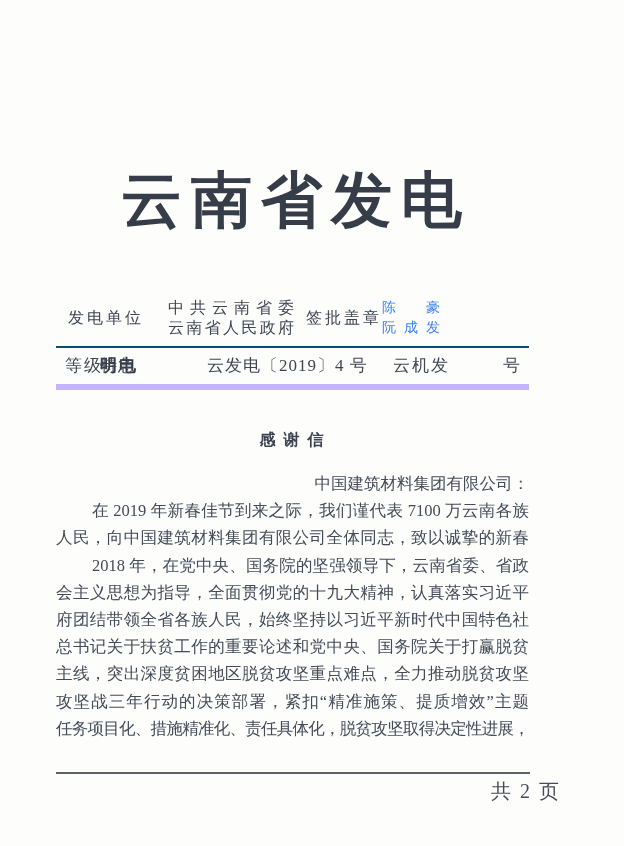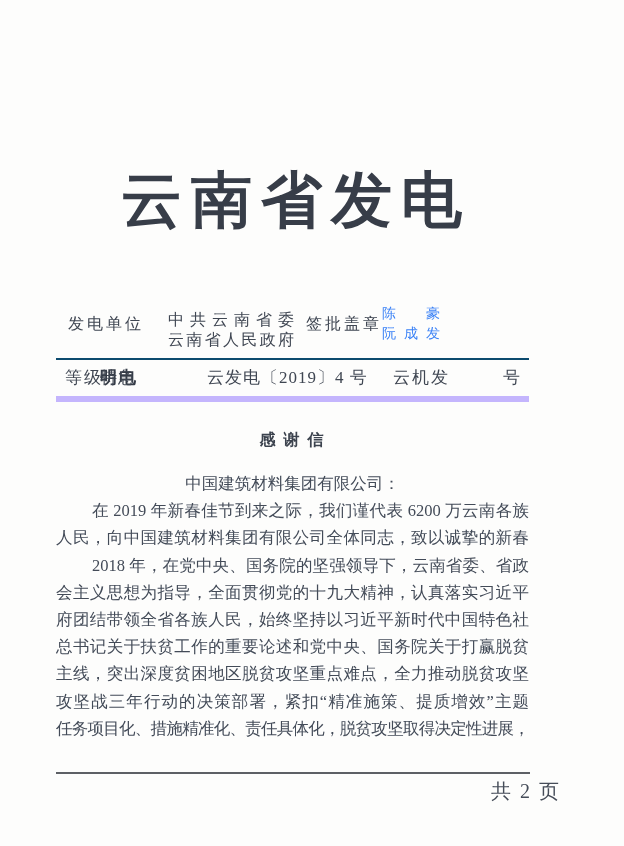--- a/index.html
+++ b/index.html
@@ -10,42 +10,42 @@
     color:#424a56;
   }
   .doc-title{
     position:absolute;top:160px;left:32px;width:528px;margin:0;
     text-align:center;font-size:61px;font-weight:bold;letter-spacing:9px;
     color:#373d48;white-space:nowrap;
   }
   .tg-header{position:absolute;top:296px;left:56px;width:473px;font-size:16px;color:#3f4652;}
   .row1{display:flex;align-items:center;padding:2px 0 8px 0;border-bottom:2px solid #0c4a6e;font-family:Liberation Serif, serif;}
   .row1 .lbl{letter-spacing:3px;margin-left:12px;white-space:nowrap;}
-  .issuer-val{margin-left:24px;width:126px;line-height:20px;margin-top:12px;}
+  .issuer-val{margin-left:24px;width:126px;line-height:20px;}
   .issuer-val div{text-align:justify;text-align-last:justify;}
   .sign-lbl{margin-left:auto;letter-spacing:2px;}
   .sign-val{width:58px;line-height:20px;font-size:14px;color:#3b82f6;}
   .sign-val div{text-align:justify;text-align-last:justify;}
   .row2{position:relative;height:36px;border-bottom:6px solid #c4b5fd;font-size:17px;line-height:36px;}
   .row2 span{position:absolute;white-space:nowrap;}
   .grade-lbl{left:9px;letter-spacing:2px;}
   .grade-val{left:44px;letter-spacing:1px;}
   .grade-val b{letter-spacing:2px;color:#343b46;}
   .docnum{left:151px;letter-spacing:1px;}
   .ref-org{left:337px;letter-spacing:2px;}
   .ref-suffix{left:447px;}
   .letter-title{
     position:absolute;top:430px;left:56px;width:473px;margin:0;
     text-align:center;font-size:16px;font-weight:bold;letter-spacing:2px;color:#3c434e;
   }
   .letter-body{
     position:absolute;top:470px;left:56px;width:473px;
     font-size:16.5px;line-height:27.2px;color:#434b58;
   }
-  .line{text-align:center;white-space:nowrap;}
+  .line{text-align:right;white-space:nowrap;}
   .line.fill{white-space:normal;text-align:justify;text-align-last:justify;text-justify:inter-character;}
   .line.indent{padding-left:36px;}
   .line.tight{letter-spacing:-0.8px;}
   .footer-rule{position:absolute;top:772px;left:56px;width:474px;border-top:2px solid #5d6065;}
   .page-count{position:absolute;top:778px;left:491px;font-size:20px;letter-spacing:2px;color:#454c58;white-space:nowrap;}
 </style>
 </head>
 <body>
 
 <div class="page">
@@ -71,21 +71,21 @@
       <span class="docnum">云发电〔2019〕4 号</span>
       <span class="ref-org">云机发</span>
       <span class="ref-suffix">号</span>
     </div>
   </div>
 
   <h2 class="letter-title">感 谢 信</h2>
 
   <div class="letter-body">
     <div class="line">中国建筑材料集团有限公司：</div>
-    <div class="line fill indent">在 2019 年新春佳节到来之际，我们谨代表 6200 万云南各族</div>
+    <div class="line fill indent">在 2019 年新春佳节到来之际，我们谨代表 7100 万云南各族</div>
     <div class="line fill">人民，向中国建筑材料集团有限公司全体同志，致以诚挚的新春</div>
     <div class="line fill indent">2018 年，在党中央、国务院的坚强领导下，云南省委、省政</div>
     <div class="line fill">会主义思想为指导，全面贯彻党的十九大精神，认真落实习近平</div>
     <div class="line fill">府团结带领全省各族人民，始终坚持以习近平新时代中国特色社</div>
     <div class="line fill">总书记关于扶贫工作的重要论述和党中央、国务院关于打赢脱贫</div>
     <div class="line fill">主线，突出深度贫困地区脱贫攻坚重点难点，全力推动脱贫攻坚</div>
     <div class="line fill">攻坚战三年行动的决策部署，紧扣“精准施策、提质增效”主题</div>
     <div class="line fill tight">任务项目化、措施精准化、责任具体化，脱贫攻坚取得决定性进展，</div>
   </div>
 

